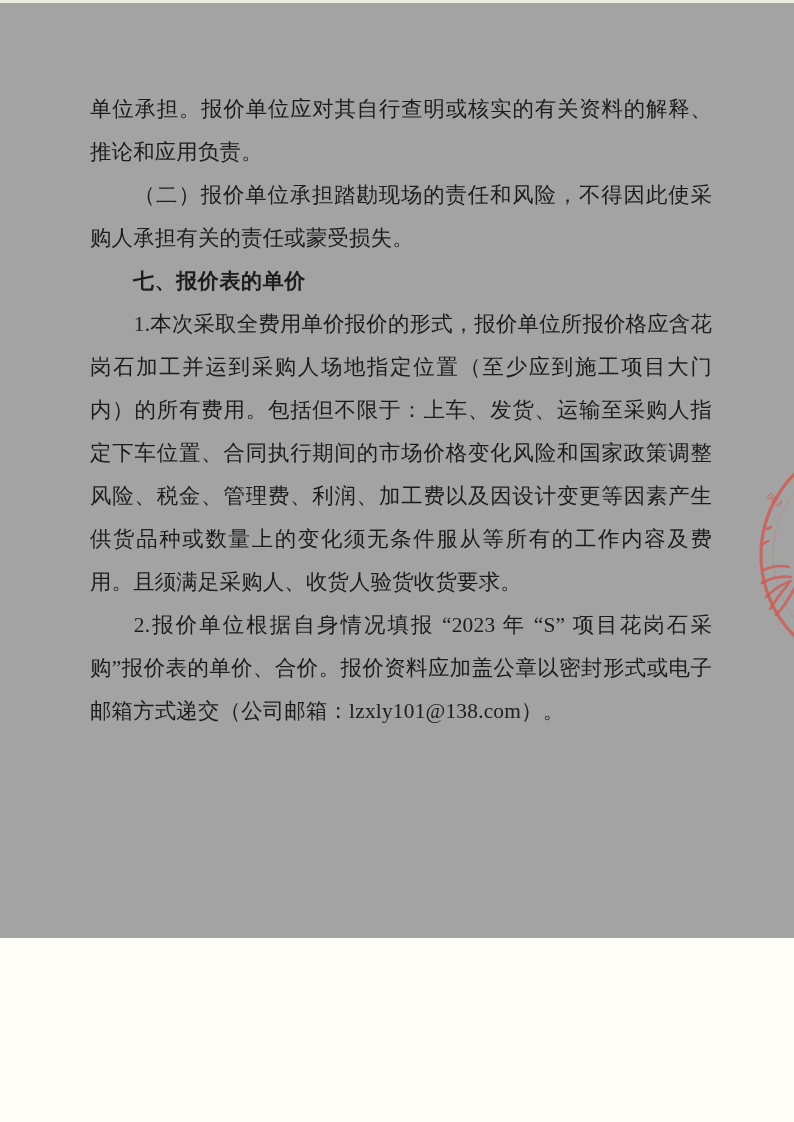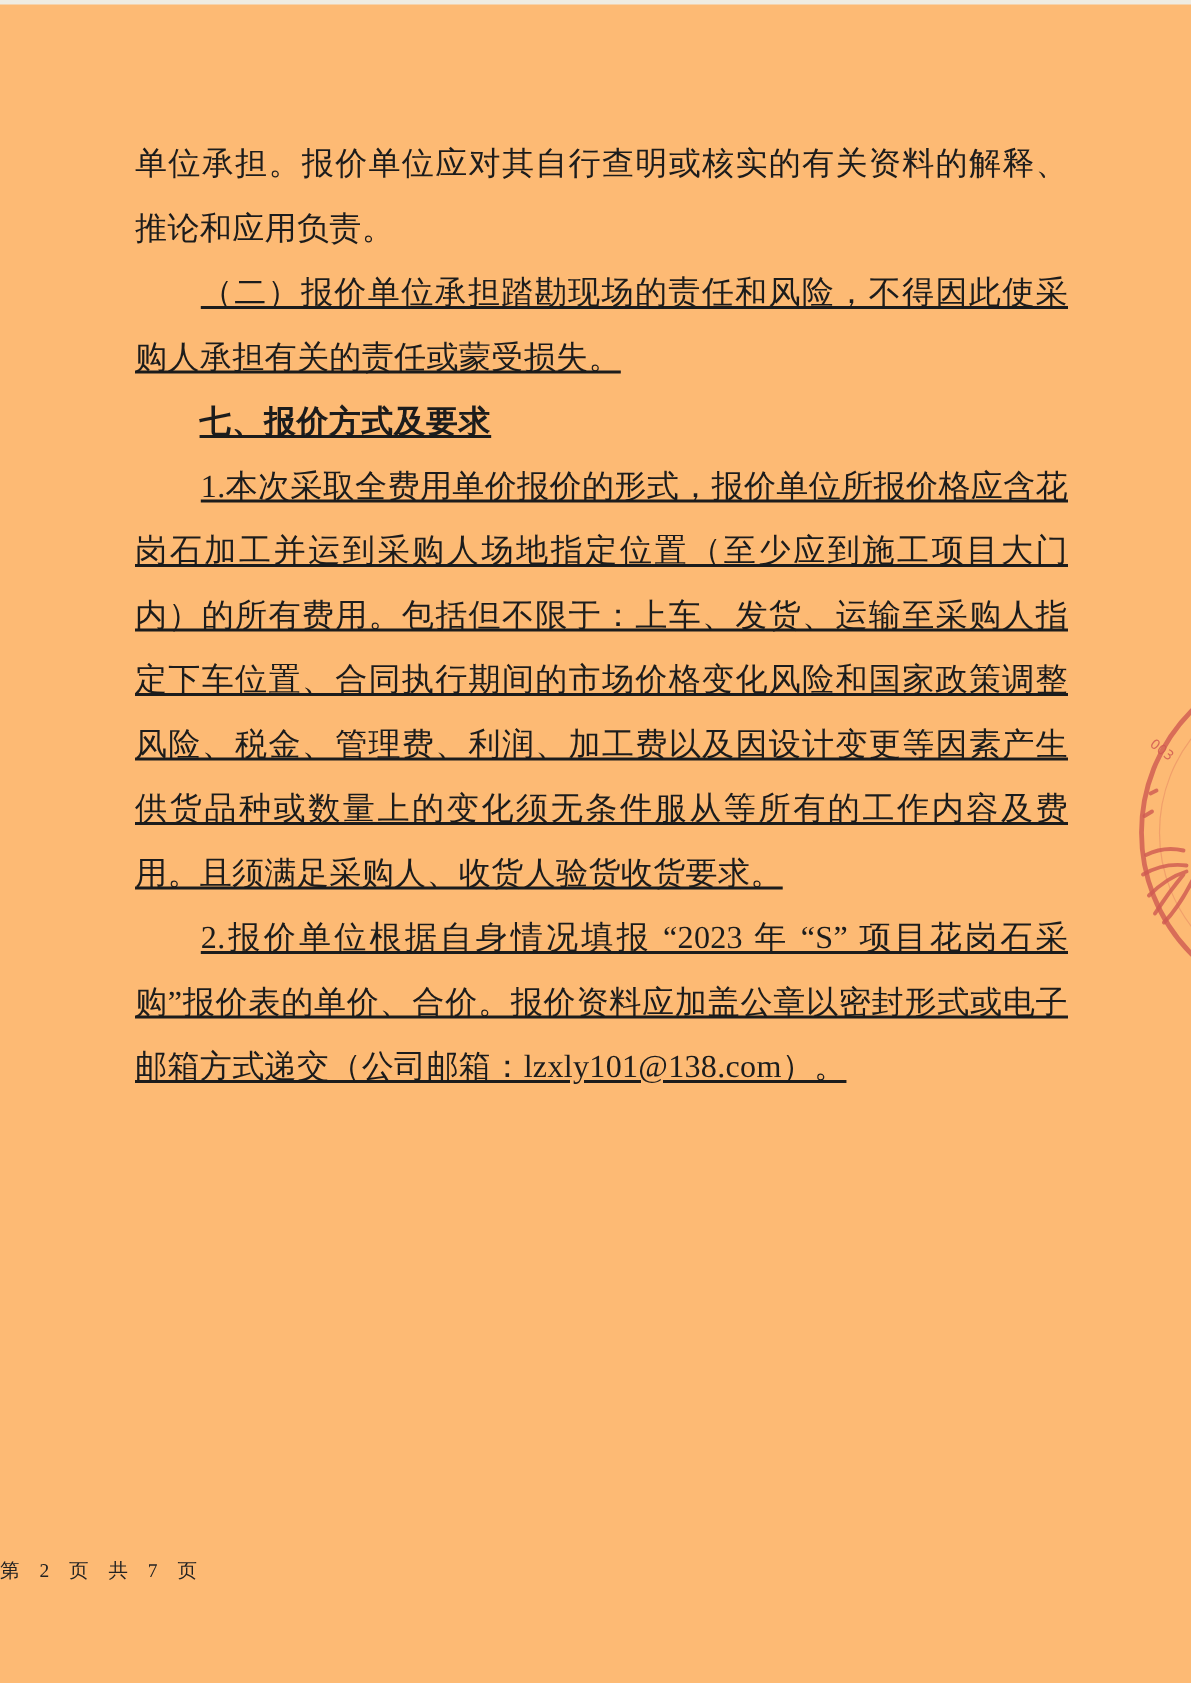--- a/index.html
+++ b/index.html
@@ -3,22 +3,22 @@
 <meta charset="utf-8">
 <style>
   html, body { margin: 0; padding: 0; }
   body {
     width: 794px; height: 1122px;
     background: #fffef8;
     font-family: "Liberation Serif", "DejaVu Serif", serif;
   }
   .page {
     position: relative;
-    width: 794px; height: 1122px;
-    background: #fdba74;
+    width: 794px; height: 938px;
+    background: #a3a3a3;
     overflow: hidden;
     color: #1c1c1c;
   }
   .page::before{
     content:"";
     position:absolute; left:0; top:0; right:0; height:3px;
     background:#efece2;
   }
   .content {
     position: absolute;
@@ -26,21 +26,21 @@
     width: 622px;
   }
   .para {
     margin: 0;
     font-size: 21.4px;
     line-height: 43px;
     text-align: justify;
     letter-spacing: 0.2px;
     word-break: break-all;
   }
-  .indent { text-indent: 2.05em; text-decoration: underline; }
+  .indent { text-indent: 2.05em; }
   .heading {
     font-family: "DejaVu Sans", "Liberation Sans", sans-serif;
     font-weight: bold;
     font-size: 21px;
     letter-spacing: 0.6px;
   }
   .bold-prefix {
     font-family: "DejaVu Sans", "Liberation Sans", sans-serif;
     font-weight: bold;
   }
@@ -69,21 +69,21 @@
 
 <div class="page">
 
   <div class="content">
 
     <p class="para">单位承担。报价单位应对其自行查明或核实的有关资料的解释、推论和应用负责。</p>
 
     <p class="para indent">（二）报价单位承担踏勘现场的责任和风险，不得因此使采购人承担有关的责任或蒙受损失。</p>
 
 
-    <p class="para indent heading">七、报价方式及要求</p>
+    <p class="para indent heading">七、报价表的单价</p>
 
     <p class="para indent">1.本次采取全费用单价报价的形式，报价单位所报价格应含花岗石加工并运到采购人场地指定位置（至少应到施工项目大门内）的所有费用。包括但不限于：上车、发货、运输至采购人指定下车位置、合同执行期间的市场价格变化风险和国家政策调整风险、税金、管理费、利润、加工费以及因设计变更等因素产生供货品种或数量上的变化须无条件服从等所有的工作内容及费用。且须满足采购人、收货人验货收货要求。</p>
 
     <p class="para indent">2.报价单位根据自身情况填报 “2023 年 “S” 项目花岗石采购”报价表的单价、合价。报价资料应加盖公章以密封形式或电子邮箱方式递交（公司邮箱：lzxly101@138.com）。</p>
 
 
   </div>
 
   <svg class="seal" viewBox="0 0 140 250" xmlns="http://www.w3.org/2000/svg">
     <g stroke="#d05a52" fill="none" opacity="0.8">

